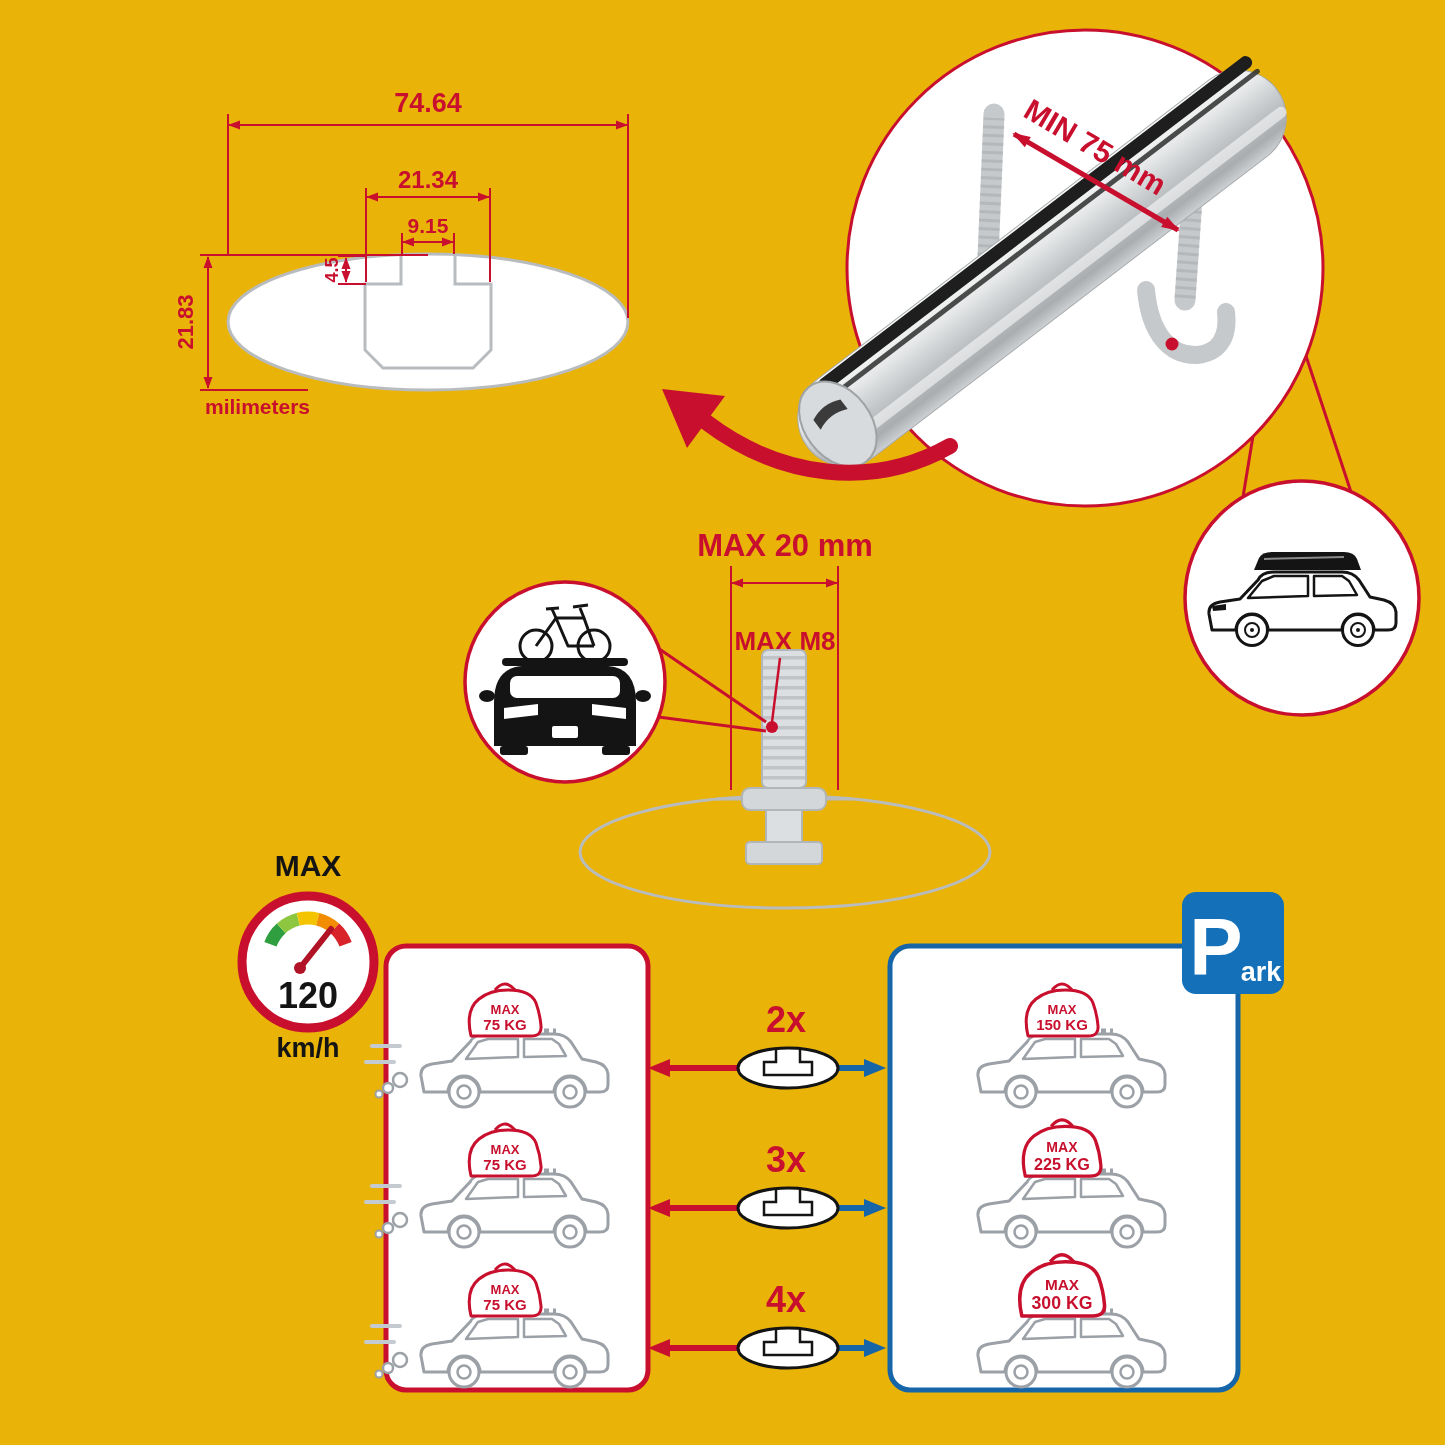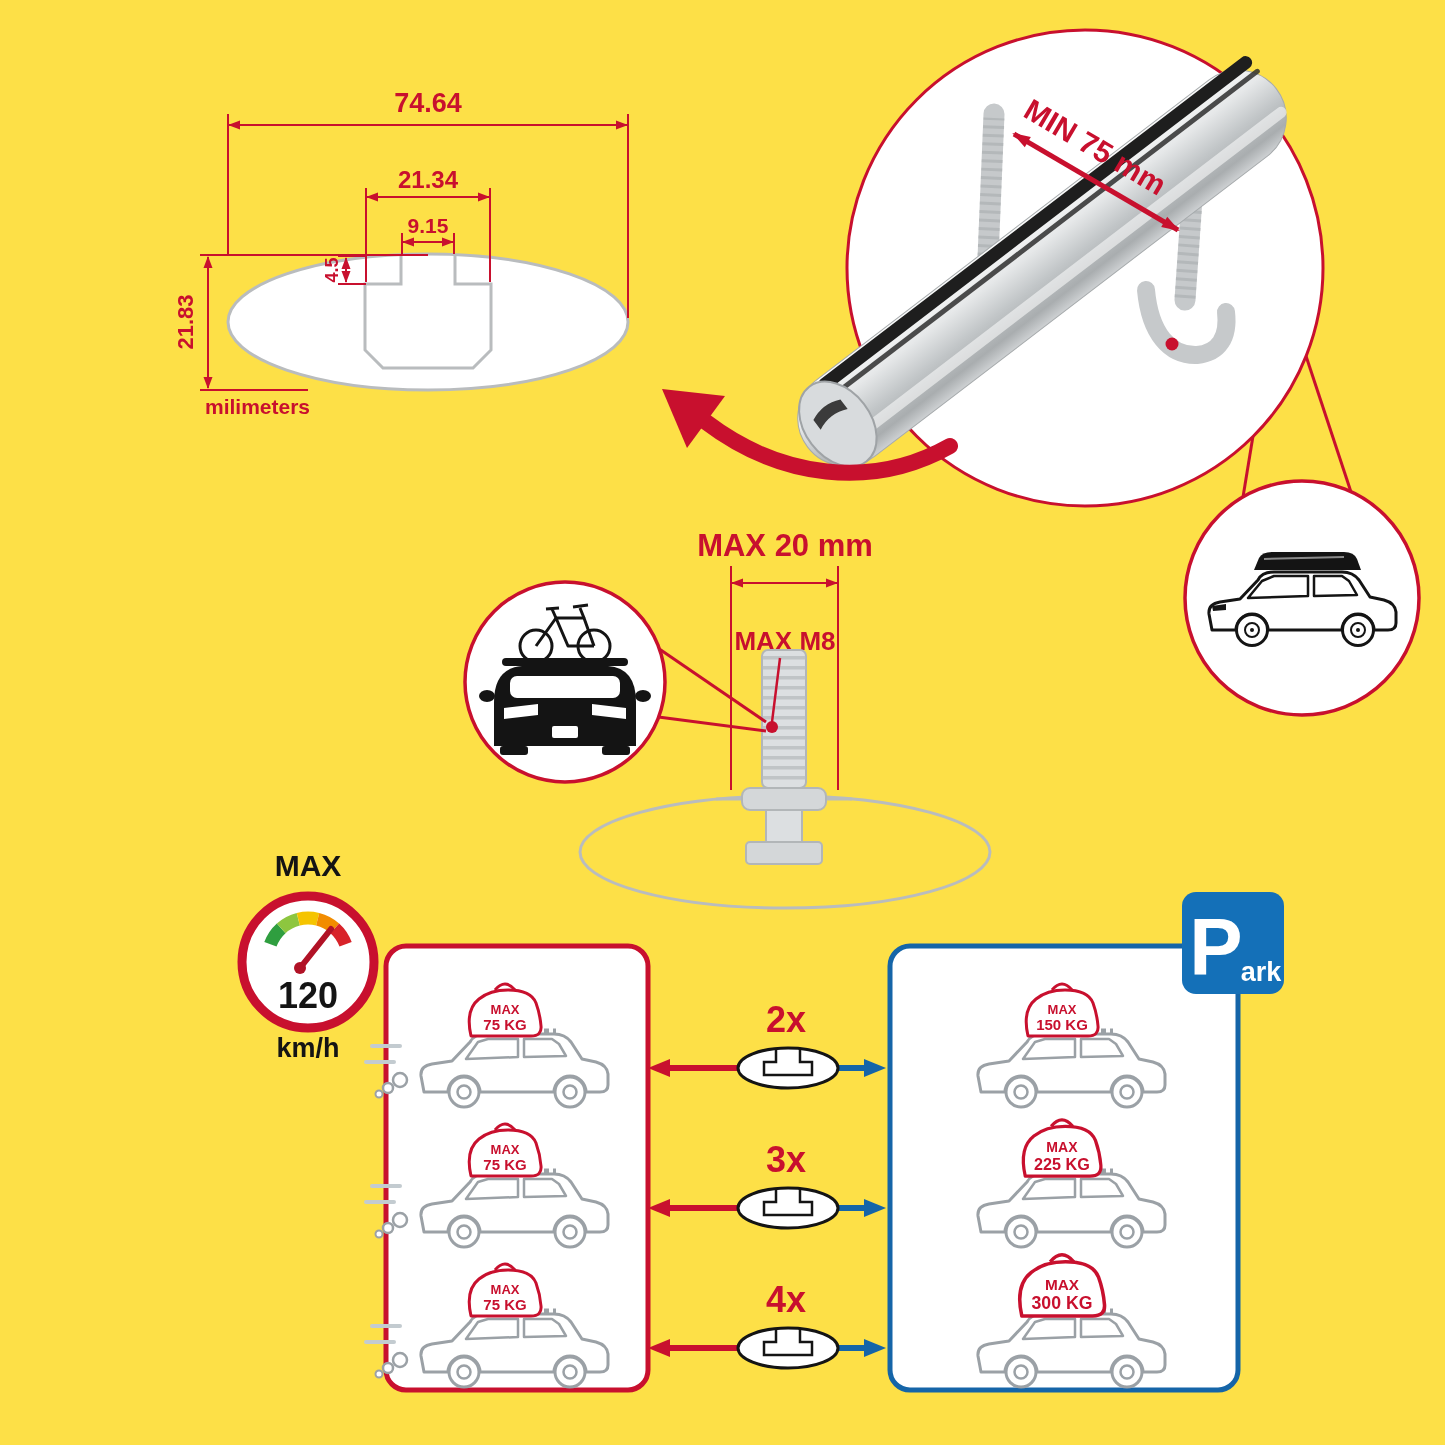--- a/index.html
+++ b/index.html
@@ -1,16 +1,16 @@
 <!DOCTYPE html>
 <html><head>
 <meta charset="utf-8">
 <style>
   html,body{margin:0;padding:0;background:#ffffff;}
-  #stage{position:relative;width:1445px;height:1445px;background:#fde047;overflow:hidden;text-decoration:underline;}
+  #stage{position:relative;width:1445px;height:1445px;background:#eab308;overflow:hidden;text-decoration:underline;}
   svg{display:block;}
   text{font-family:"Liberation Sans", sans-serif;}
   .t-red{fill:#C8102E;font-weight:700;}
   .t-ink{fill:#141414;font-weight:700;}
   .t-wht{fill:#ffffff;font-weight:700;}
   .ln-red{stroke:#C8102E;fill:none;}
   .ln-blue{stroke:#1565A8;fill:none;}
   .ln-gray{stroke:#B9BCBE;fill:none;}
   .sh-gray{stroke:#B9BCBE;fill:#ffffff;}
   .car{stroke:#9BA1A6;stroke-width:3;fill:#ffffff;stroke-linejoin:round;stroke-linecap:round;}

